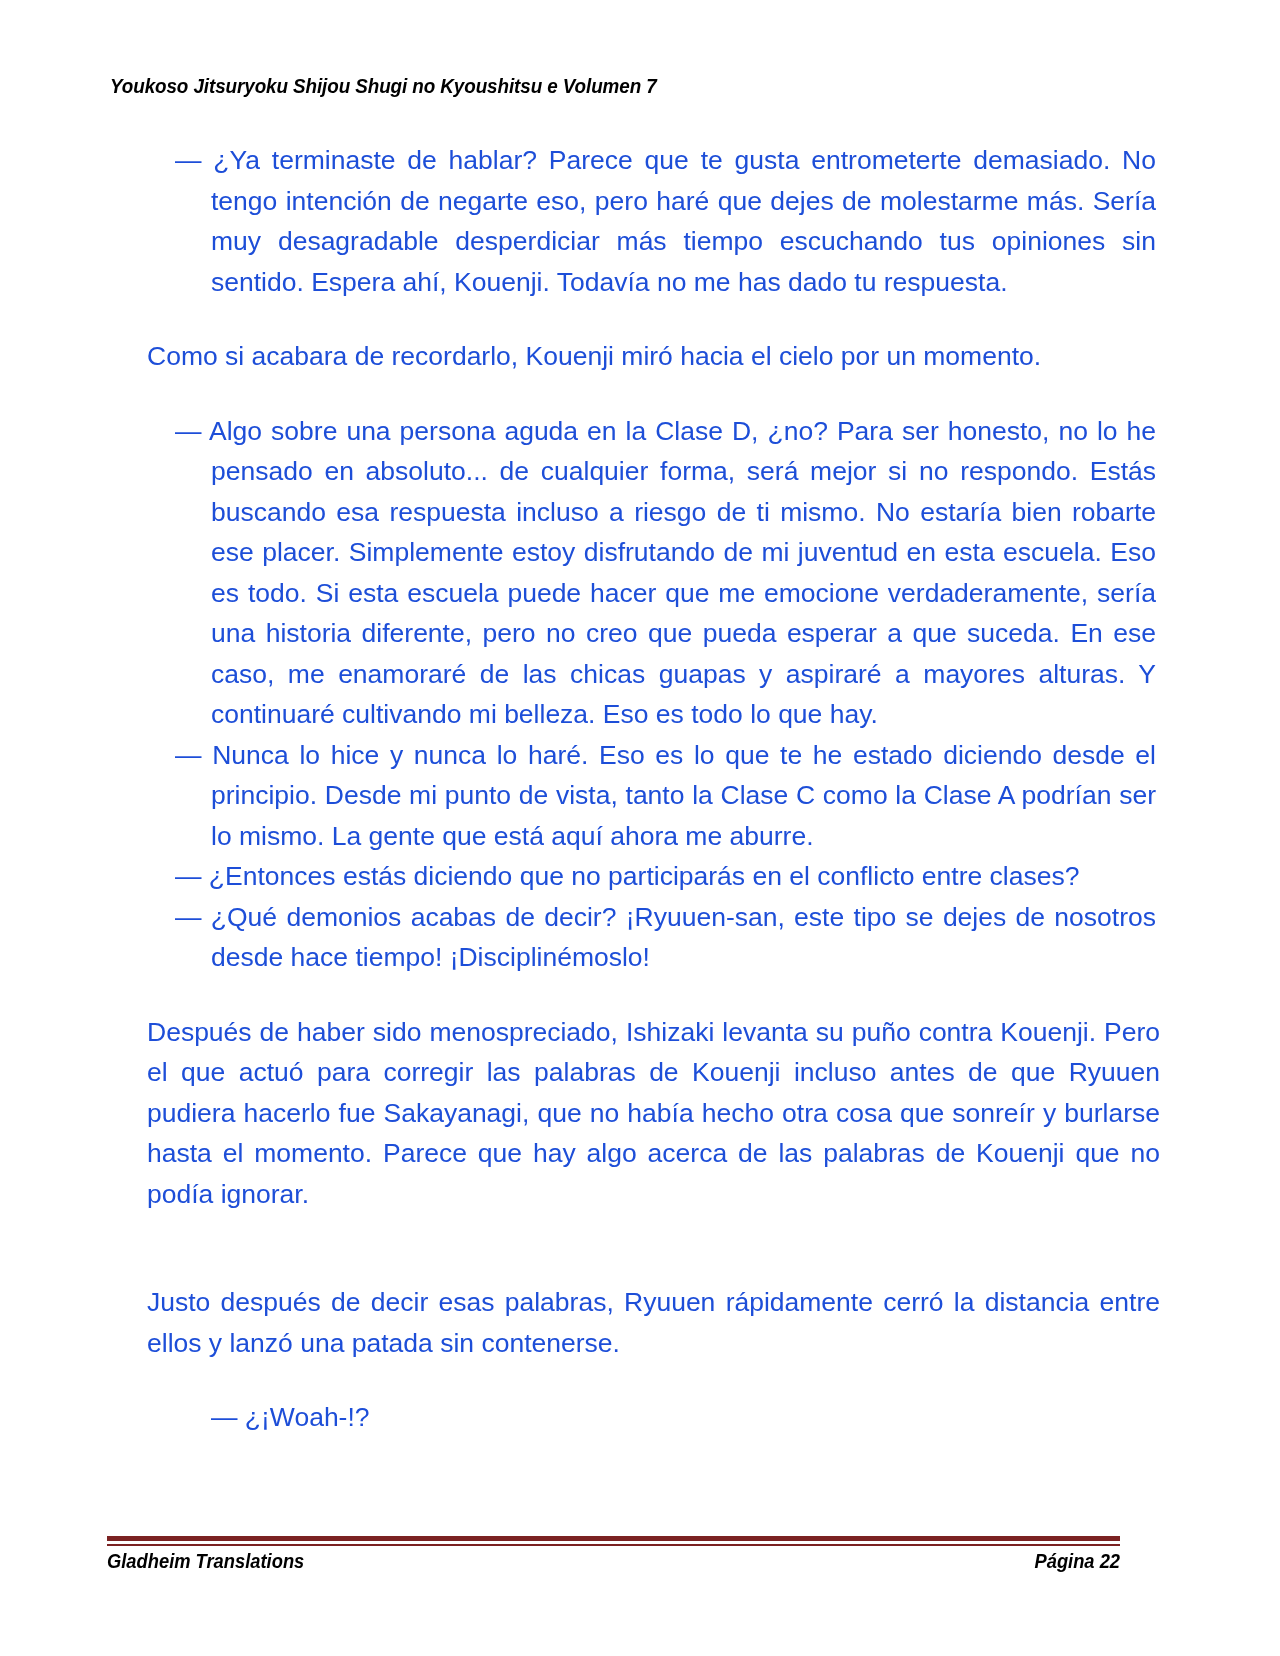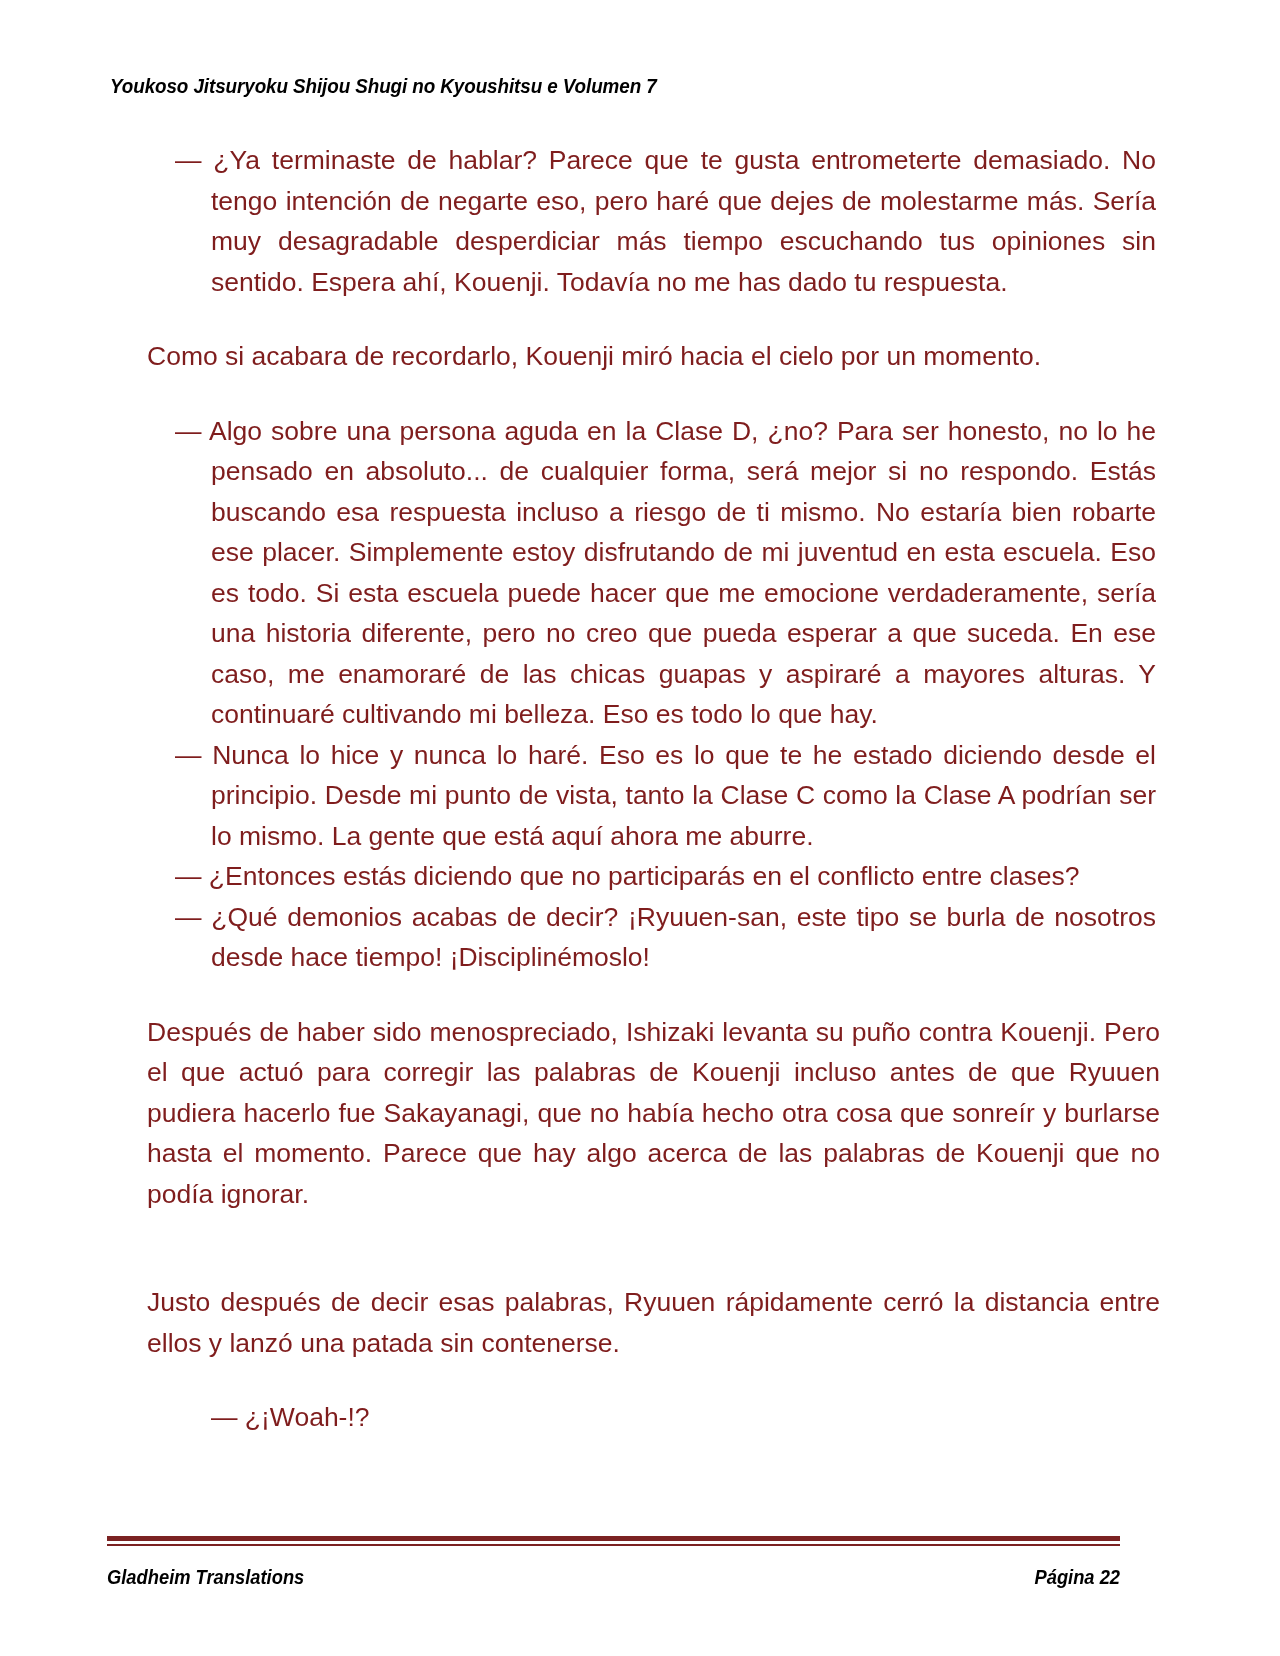--- a/index.html
+++ b/index.html
@@ -51,21 +51,21 @@
     top: 132px;
     width: 1013px;
   }
 
   p {
     margin: 0;
     font-size: 26.5px;
     line-height: 40.5px;
     text-align: justify;
     text-justify: inter-word;
-    color: #7f1d1d;
+    color: #1d4ed8;
     font-family: "Liberation Sans", sans-serif;
   }
 
   
   .narration {
     width: 1013px;
     margin-left: 40px;
   }
 
   
@@ -100,21 +100,21 @@
   }
   .rule-gap {
     height: 3px;
   }
   .rule-thin {
     height: 2px;
     background: #7b2222;
     width: 100%;
   }
   .footer-row {
-    margin-top: 20px;
+    margin-top: 4px;
     display: flex;
     justify-content: space-between;
     align-items: baseline;
   }
   .footer-left, .footer-right {
     font-family: "Liberation Sans Narrow", "Liberation Sans", sans-serif;
     font-weight: bold;
     font-style: italic;
     font-size: 19.5px;
     transform: scaleX(0.94);
@@ -144,21 +144,21 @@
     <p class="narration">Como si acabara de recordarlo, Kouenji miró hacia el cielo por un momento.</p>
 
     <div class="spacer-md"></div>
 
     <p class="dialogue">— Algo sobre una persona aguda en la Clase D, ¿no? Para ser honesto, no lo he pensado en absoluto... de cualquier forma, será mejor si no respondo. Estás buscando esa respuesta incluso a riesgo de ti mismo. No estaría bien robarte ese placer. Simplemente estoy disfrutando de mi juventud en esta escuela. Eso es todo. Si esta escuela puede hacer que me emocione verdaderamente, sería una historia diferente, pero no creo que pueda esperar a que suceda. En ese caso, me enamoraré de las chicas guapas y aspiraré a mayores alturas. Y continuaré cultivando mi belleza. Eso es todo lo que hay.</p>
 
     <p class="dialogue">— Nunca lo hice y nunca lo haré. Eso es lo que te he estado diciendo desde el principio. Desde mi punto de vista, tanto la Clase C como la Clase A podrían ser lo mismo. La gente que está aquí ahora me aburre.</p>
 
     <p class="dialogue">— ¿Entonces estás diciendo que no participarás en el conflicto entre clases?</p>
 
-    <p class="dialogue">— ¿Qué demonios acabas de decir? ¡Ryuuen-san, este tipo se burla de nosotros desde hace tiempo! ¡Disciplinémoslo!</p>
+    <p class="dialogue">— ¿Qué demonios acabas de decir? ¡Ryuuen-san, este tipo se dejes de nosotros desde hace tiempo! ¡Disciplinémoslo!</p>
 
     <div class="spacer-md"></div>
 
     <p class="narration">Después de haber sido menospreciado, Ishizaki levanta su puño contra Kouenji. Pero el que actuó para corregir las palabras de Kouenji incluso antes de que Ryuuen pudiera hacerlo fue Sakayanagi, que no había hecho otra cosa que sonreír y burlarse hasta el momento. Parece que hay algo acerca de las palabras de Kouenji que no podía ignorar.</p>
 
     <div class="spacer-md"></div>
 
 
     <div class="spacer-md"></div>
 

